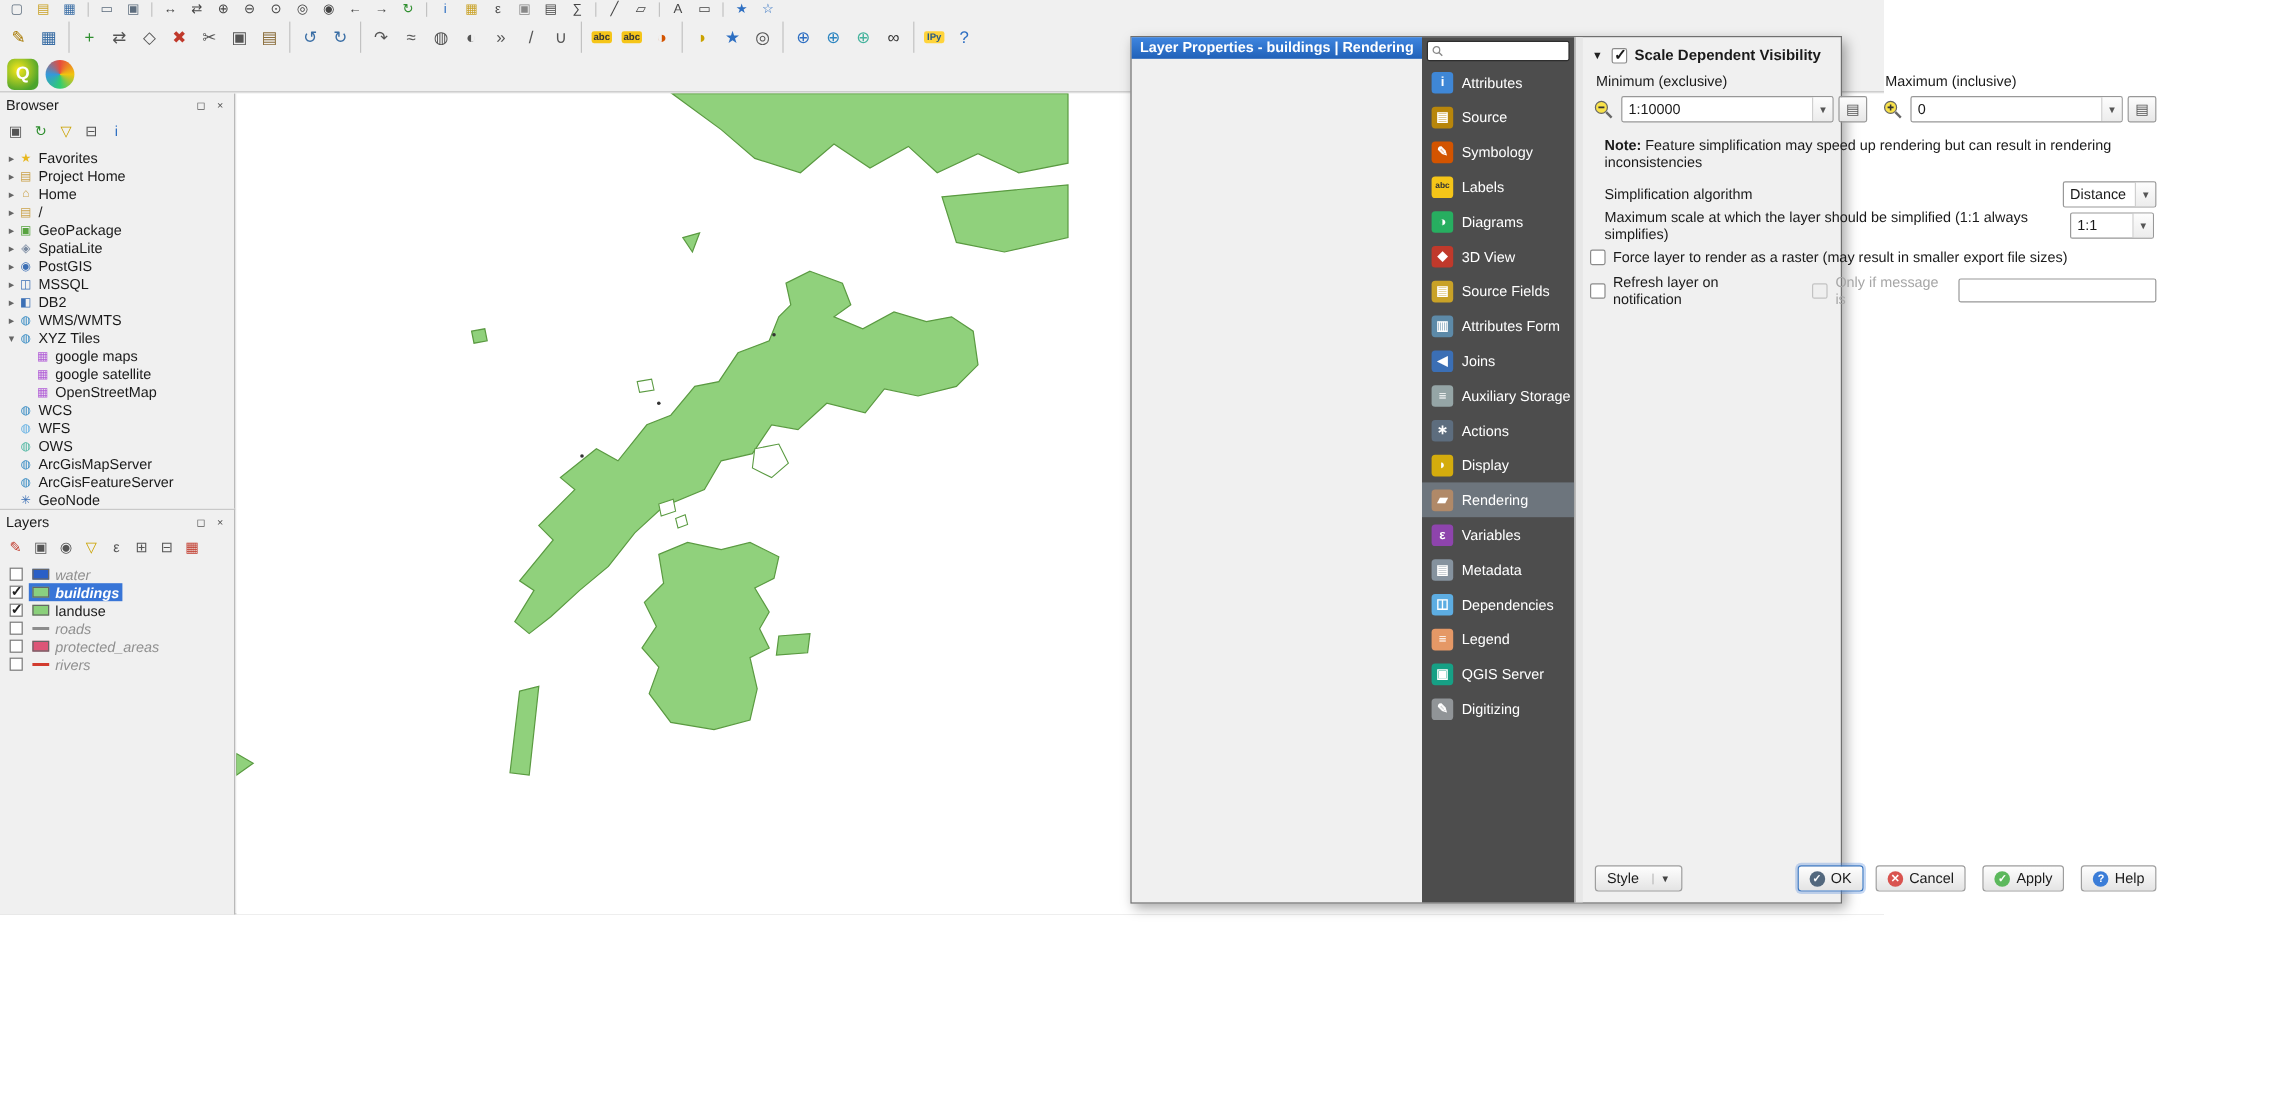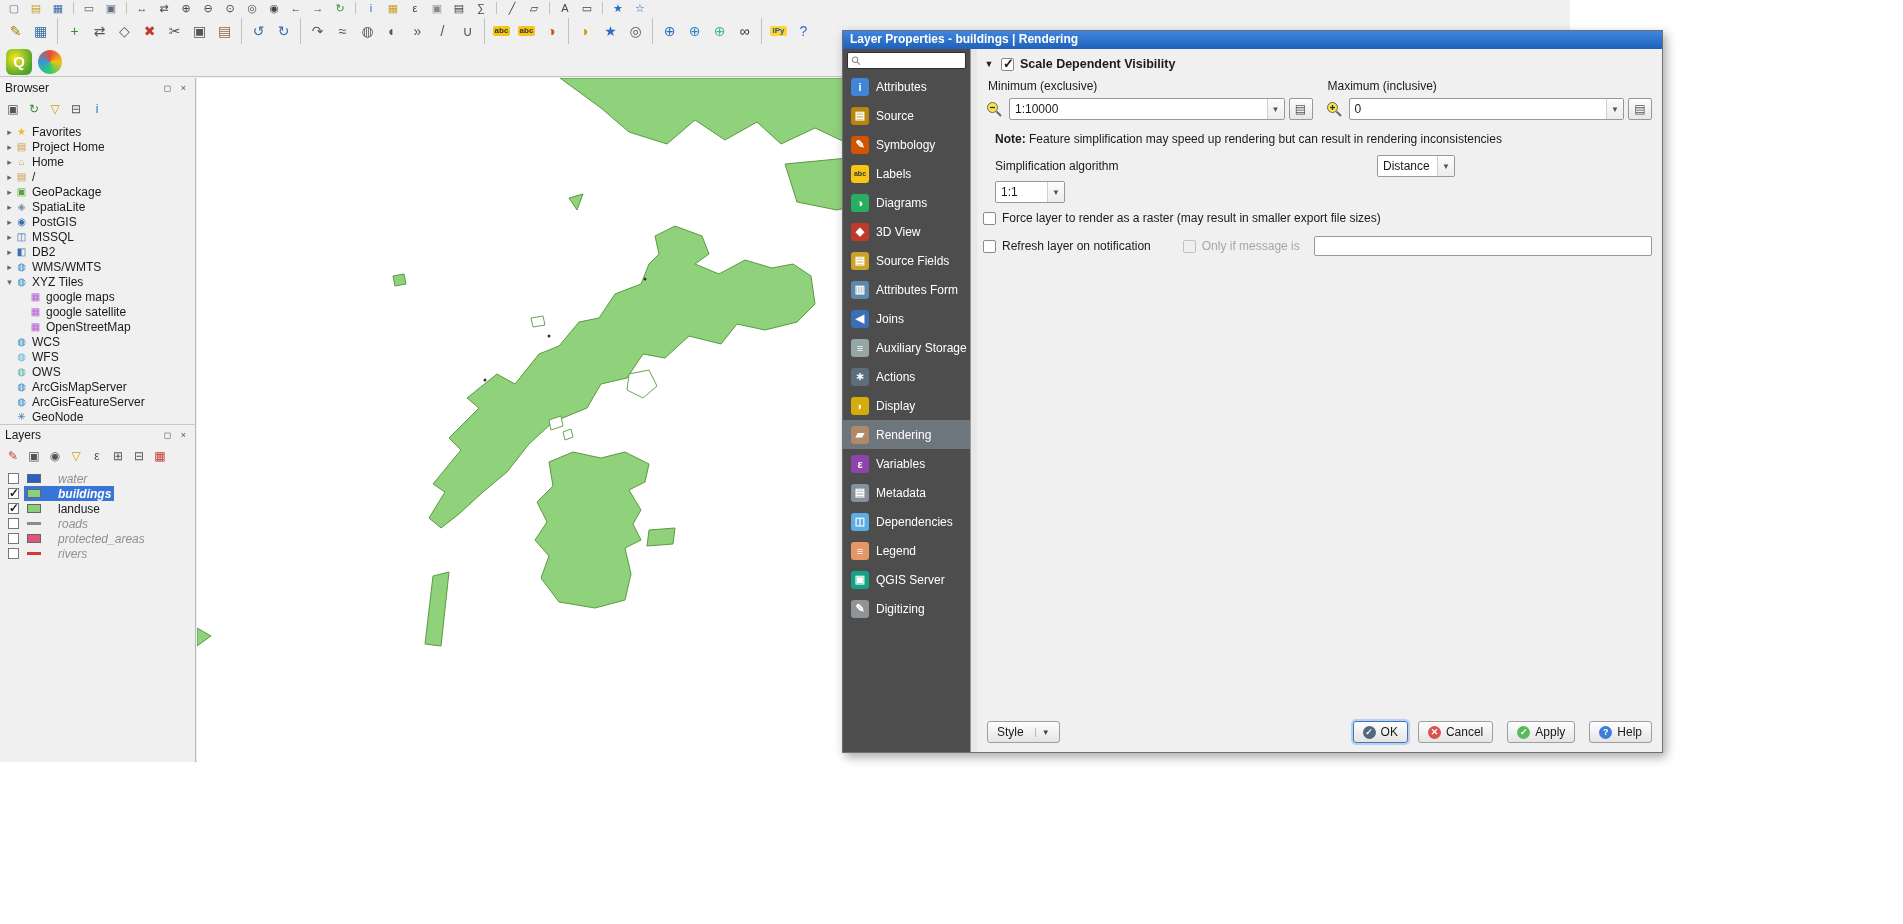--- a/index.html
+++ b/index.html
@@ -27,34 +27,34 @@
 .pbtn{width:13px;height:13px;display:flex;align-items:center;justify-content:center;color:#555;font-size:9px;margin-left:3px}
 .ptools{height:24px;display:flex;align-items:center;gap:1px;padding:0 3px}
 .ptools .ticon{width:20px;height:20px;font-size:12px;margin:0}
 .tree{padding-top:3px}
 .trow-item{height:15px;display:flex;align-items:center;font-size:12px;white-space:nowrap;cursor:default}
 .texp{width:11px;text-align:center;color:#666;font-size:9px;flex:none}
 .tico{width:13px;text-align:center;font-size:10px;margin-right:4px;flex:none}
 .lrow{height:15px;display:flex;align-items:center;padding-left:8px;cursor:default}
 .cb11{width:11px;height:11px;border:1px solid #777;background:#fff;position:relative;flex:none;margin-right:5px}
 .cb11.checked::after{content:"✓";position:absolute;top:-3px;left:0;font-size:12px;color:#222;font-weight:bold}
-.lhl{display:flex;align-items:center;gap:17px;padding:0 3px;height:15px}
+.lhl{display:flex;align-items:center;gap:5px;padding:0 3px;height:15px}
 .lhl.selhl{background:var(--accent);color:#fff}
 .lsw{width:14px;height:9px;border:1px solid #666;flex:none}
 .lsw.line{border:none}
 .lname{font-size:12px;line-height:1}
 .lname.off{color:#8f8f8f;font-style:italic}
 .lname.selname{color:#fff;font-weight:bold;font-style:italic}
 
 .map{position:absolute;left:197px;top:78px;width:1373px;height:684px;background:#fff}
 .land{fill:var(--land);stroke:var(--landstroke);stroke-width:1}
 .hole{fill:#fff;stroke:var(--landstroke);stroke-width:0.9}
 .dot{fill:#333}
 
-.dialog{position:absolute;left:842px;top:30px;width:821px;height:723px;background:#f0f0f0;border:1px solid #6f6f6f;box-shadow:3px 4px 10px rgba(0,0,0,.35);display:flex;flex-direction:column;z-index:5}
+.dialog{position:absolute;left:942px;top:30px;width:593px;height:723px;background:#f0f0f0;border:1px solid #6f6f6f;box-shadow:3px 4px 10px rgba(0,0,0,.35);display:flex;z-index:5}
 .dtitle{height:18px;background:linear-gradient(var(--tb1),var(--tb2));color:#fff;font-weight:bold;font-size:12px;padding:1px 7px;flex:none}
 .dbody{flex:1;display:flex;min-height:0}
 .dside{width:127px;background:var(--sidebg);display:flex;flex-direction:column;flex:none}
 .dsearch{padding:3px 4px 3px 4px}
 .si{height:17px;background:#fff;border:1px solid #2e2e2e;border-radius:2px;display:flex;align-items:center;padding:0 3px;gap:3px}
 .si input{border:none;outline:none;width:100%;font-size:11px;font-family:inherit;background:transparent}
 .dsi{height:29px;display:flex;align-items:center;gap:7px;padding-left:8px;color:#fff;font-size:12px;cursor:default;flex:none}
 .dsi.sel{background:var(--sidesel)}
 .dsi .ic{width:18px;height:18px;border-radius:3px;display:flex;align-items:center;justify-content:center;font-size:11px;color:#fff;font-weight:bold;flex:none}
 .dscroll{width:7px;background:#e7e7e7;border-left:1px solid #9a9a9a;flex:none}
@@ -544,20 +544,21 @@
           <div class="srow">
             <span class="lbl">Simplification algorithm</span>
             <div class="combo fix78">
               <span>Distance</span>
               <span class="arr">▼</span>
             </div>
           </div>
 
 
           <div class="srow">
+            <span class="lbl" style="width:388px">Maximum scale at which the layer should be simplified (1:1 always simplifies)</span>
             <div class="combo fix70">
               <span>1:1</span>
               <span class="arr">▼</span>
             </div>
           </div>
 
           <div class="crow first">
             <span class="cb13"></span>
             <span>Force layer to render as a raster (may result in smaller export file sizes)</span>
           </div>

